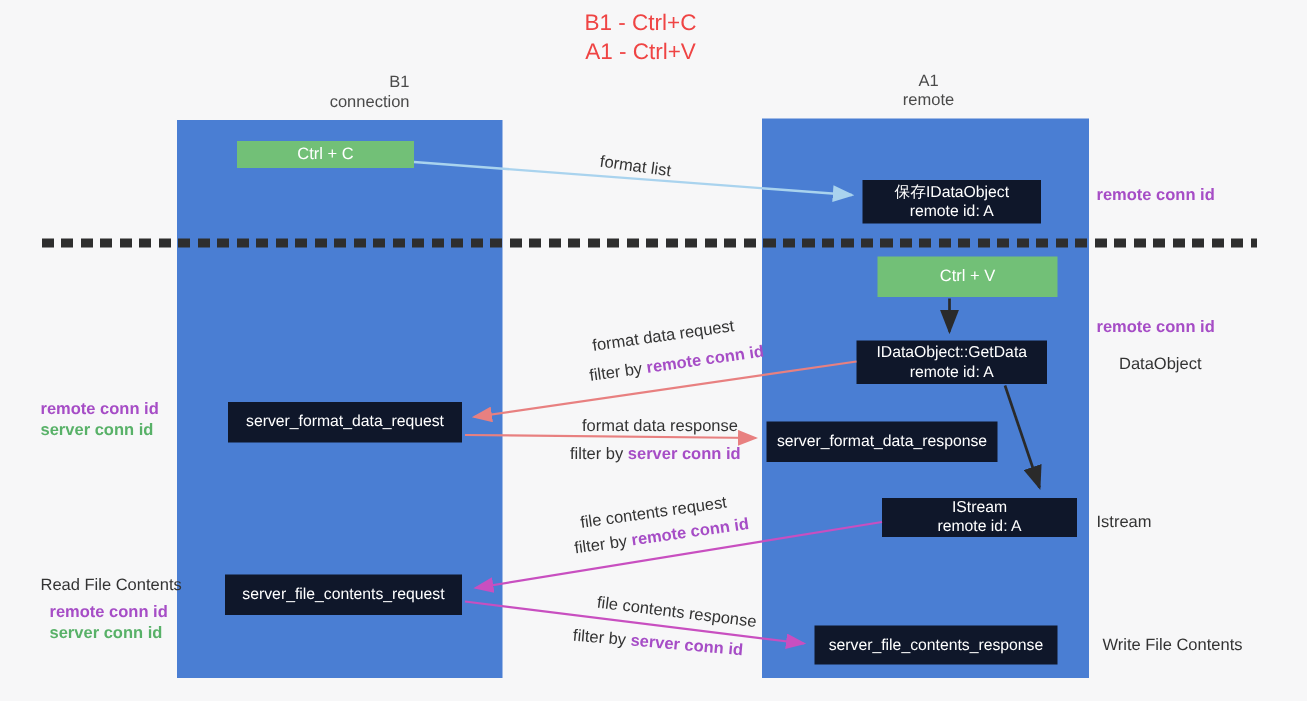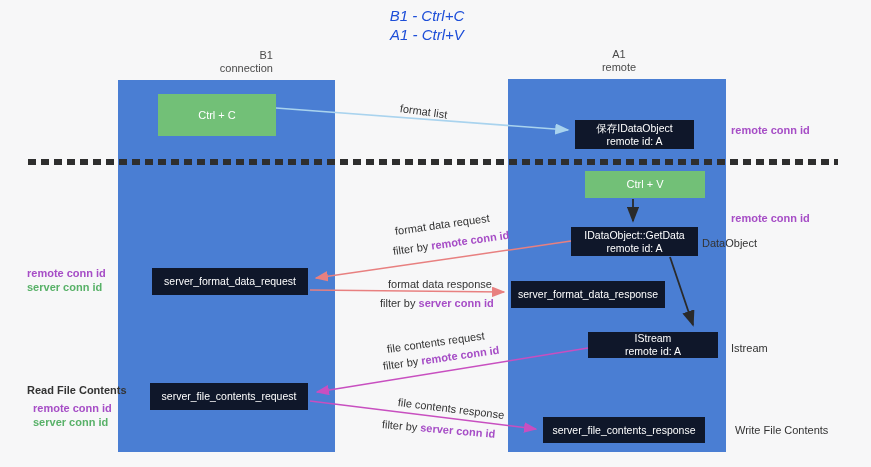--- a/index.html
+++ b/index.html
@@ -5,21 +5,21 @@
   html,body { margin:0; padding:0; background:#f7f7f8; }
   #canvas {
     position:relative; width:871px; height:467px; overflow:hidden;
     background:#f7f7f8;
     font-family:"Liberation Sans", sans-serif;
     color:#333;
   }
   .abs { position:absolute; }
   .title {
     left:327px; top:6px; width:200px; text-align:center;
-    font-size:15px; line-height:19px; color:#1d4ed8;font-style:italic;
+    font-size:15px; line-height:19px; color:#ef4444;
   }
   .col-header {
     width:120px; text-align:center; font-size:11px; line-height:13px; color:#4a4a4a;
   }
   .lane { background:#4a7ed3; }
   .dashed-line {
     left:28px; top:159px; width:810px; height:6px;
     background:repeating-linear-gradient(90deg,#2e2e2e 0 8px,transparent 8px 13px);
   }
   .node {
@@ -56,21 +56,21 @@
   <div class="abs col-header" style="left:559px; top:48px;">
     <div>A1</div>
     <div>remote</div>
   </div>
 
   <div class="abs lane" style="left:118px; top:80px; width:217px; height:372px;"></div>
   <div class="abs lane" style="left:508px; top:79px; width:218px; height:373px;"></div>
 
   <div class="abs dashed-line"></div>
 
-  <div class="abs node green" style="left:158px; top:94px; width:118px; height:42px;">
+  <div class="abs node green" style="left:158px; top:94px; width:118px; height:18px;">
     <div>Ctrl + C</div>
   </div>
 
   <div class="abs node orange" style="left:575px; top:120px; width:119px; height:29px;">
     <div>保存IDataObject</div>
     <div>remote id: A</div>
   </div>
 
   <div class="abs node green" style="left:573px; top:171px; width:120px; height:27px;margin-left:12px;">
     <div>Ctrl + V</div>
@@ -97,29 +97,29 @@
   <div class="abs node orange" style="left:543px; top:417px; width:162px; height:26px;">
     <div>server_file_contents_response</div>
   </div>
 
   <div class="abs node orange" style="left:150px; top:383px; width:158px; height:27px;">
     <div>server_file_contents_request</div>
   </div>
 
   <div class="abs lbl purple" style="left:731px; top:123px;">remote conn id</div>
   <div class="abs lbl purple" style="left:731px; top:211px;">remote conn id</div>
-  <div class="abs lbl dark" style="left:702px; top:236px;">DataObject</div>
+  <div class="abs lbl dark" style="left:746px; top:236px;">DataObject</div>
   <div class="abs lbl dark" style="left:731px; top:341px;">Istream</div>
   <div class="abs lbl dark" style="left:735px; top:423px;">Write File Contents</div>
 
   <div class="abs lbl" style="left:27px; top:266px;">
     <div class="purple">remote conn id</div>
     <div class="greenlbl">server conn id</div>
   </div>
-  <div class="abs lbl dark" style="left:27px; top:383px;font-weight:bold;">Read File Contents</div>
+  <div class="abs lbl dark" style="left:27px; top:383px;">Read File Contents</div>
   <div class="abs lbl" style="left:33px; top:401px;">
     <div class="purple">remote conn id</div>
     <div class="greenlbl">server conn id</div>
   </div>
 
   <div class="abs lbl dark rot-p8" style="left:400px; top:101px;">format list</div>
 
   <div class="abs lbl dark rot-n8" style="left:395px; top:224px;">format data request</div>
   <div class="abs lbl rot-n8 dark" style="left:393px; top:244px;">
     <span>filter by </span><span class="purple">remote conn id</span>

